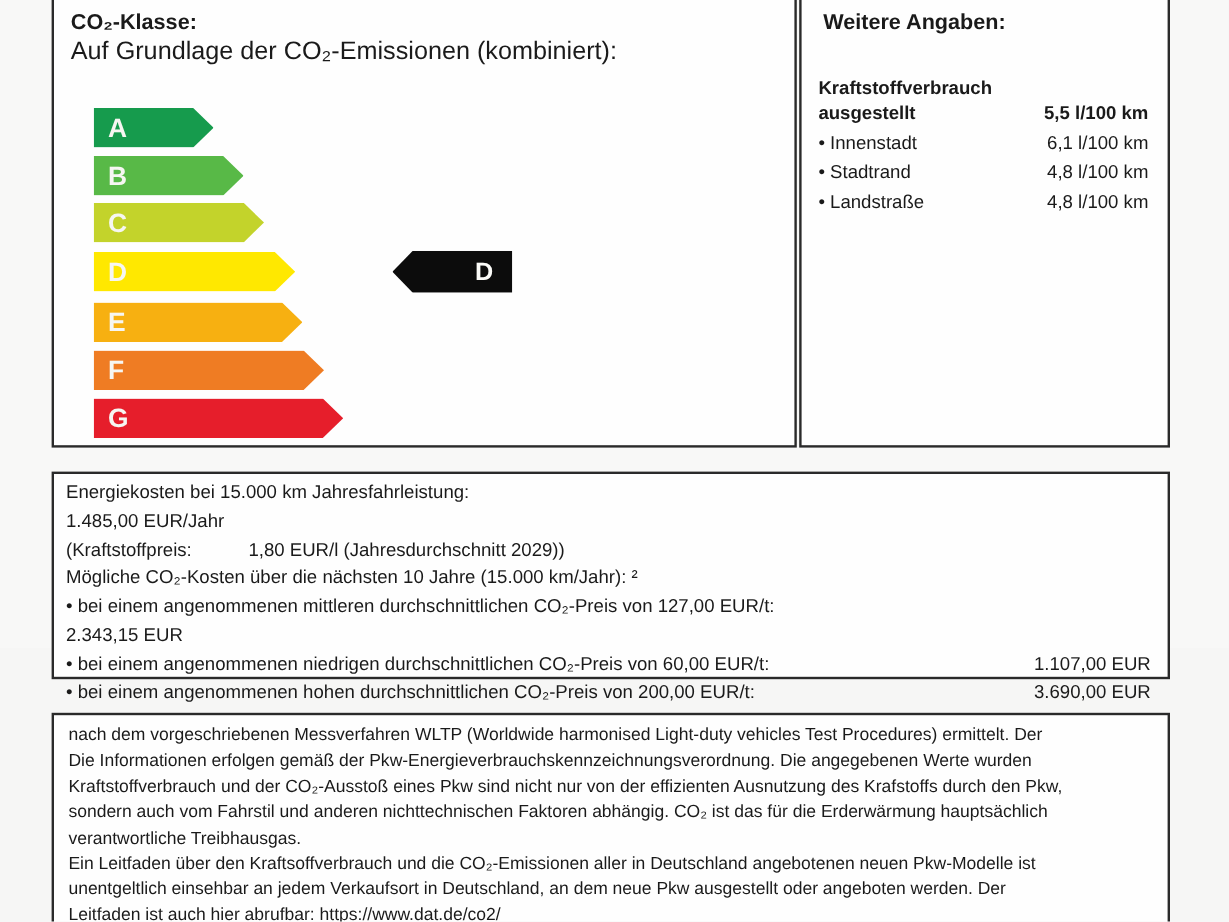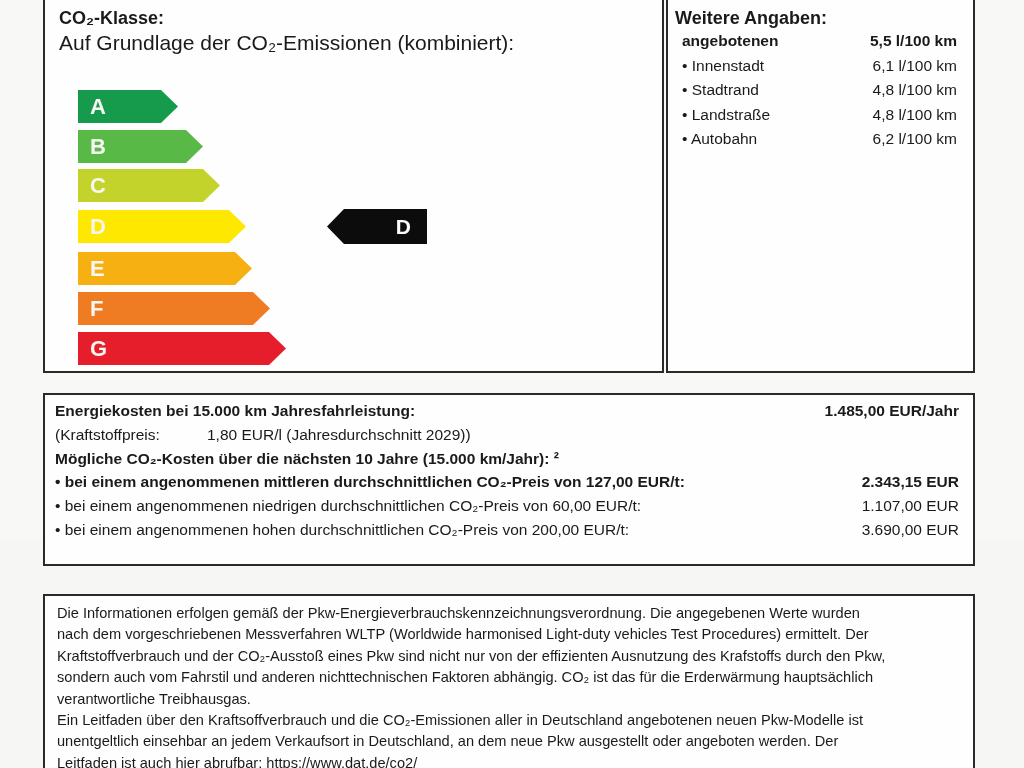--- a/index.html
+++ b/index.html
@@ -32,35 +32,35 @@
   .selected-marker{
     position:absolute;left:282px;top:210px;width:100px;height:35px;background:#0c0c0c;
     clip-path:polygon(17px 0,100% 0,100% 100%,17px 100%,0 50%);
   }
   .selected-marker span{
     position:absolute;right:16px;top:0;font-size:21px;line-height:35px;
     font-weight:700;color:#fbfbf8;
   }
   
   .panel-right{left:666px;top:-3px;width:309px;height:376px;}
-  .panel-right .panel-title{font-size:18px;font-weight:700;margin:9px 0 0 7px;}
+  .panel-right .panel-title{font-size:18px;font-weight:700;margin:9px 0 0 18px;}
   .fuel-section-title{font-size:15.5px;font-weight:700;margin:36px 14px 0 14px;}
   .fuel-row{
     display:flex;justify-content:space-between;align-items:baseline;
     margin:0 16px 0 14px;font-size:15.5px;line-height:24.5px;
   }
   .fuel-row.bold{font-weight:700;}
   .fuel-row .fuel-value{text-align:left;white-space:nowrap;}
   
   .panel-costs{left:43px;top:393px;width:932px;height:173px;padding:4px 14px 0 10px;}
   .cost-row{
     display:flex;justify-content:space-between;align-items:baseline;
     font-size:15.5px;line-height:23.8px;white-space:nowrap;
   }
-  .cost-row.bold{font-weight:700;}
+  .cost-row.bold{font-weight:400;flex-direction:column;}
   .cost-row .cost-value{}
   .cost-row .fixed-label{display:inline-block;width:152px;}
   
   .panel-legal{left:43px;top:594px;width:932px;height:190px;padding:7px 12px 0 12px;}
   .legal-line{font-size:14.6px;line-height:21.4px;white-space:nowrap;}
 </style>
 </head>
 <body>
 
 <div class="page">
@@ -91,39 +91,36 @@
         <span class="class-letter">G</span>
       </div>
       <div class="selected-marker" style="background: rgb(12, 12, 12);">
         <span>D</span>
       </div>
     </div>
   </section>
 
   <section class="panel panel-right">
     <div class="panel-title">Weitere Angaben:</div>
+    <div class="fuel-section-title">Kraftstoffverbrauch</div>
     <div class="fuel-row bold">
-      <span class="fuel-label">angebotenen</span>
+      <span class="fuel-label">ausgestellt</span>
       <span class="fuel-value">5,5 l/100 km</span>
     </div>
     <div class="fuel-row">
       <span class="fuel-label">• Innenstadt</span>
       <span class="fuel-value">6,1 l/100 km</span>
     </div>
     <div class="fuel-row">
       <span class="fuel-label">• Stadtrand</span>
       <span class="fuel-value">4,8 l/100 km</span>
     </div>
     <div class="fuel-row">
       <span class="fuel-label">• Landstraße</span>
       <span class="fuel-value">4,8 l/100 km</span>
-    </div>
-    <div class="fuel-row">
-      <span class="fuel-label">• Autobahn</span>
-      <span class="fuel-value">6,2 l/100 km</span>
     </div>
   </section>
 
   <section class="panel panel-costs">
     <div class="cost-row bold">
       <span class="cost-label">Energiekosten bei 15.000 km Jahresfahrleistung:</span>
       <span class="cost-value">1.485,00 EUR/Jahr</span>
     </div>
     <div class="cost-row">
       <span class="cost-label"><span class="fixed-label">(Kraftstoffpreis:</span><span>1,80 EUR/l (Jahresdurchschnitt 2029))</span></span>
@@ -139,22 +136,22 @@
       <span class="cost-label">• bei einem angenommenen niedrigen durchschnittlichen CO₂-Preis von 60,00 EUR/t:</span>
       <span class="cost-value">1.107,00 EUR</span>
     </div>
     <div class="cost-row">
       <span class="cost-label">• bei einem angenommenen hohen durchschnittlichen CO₂-Preis von 200,00 EUR/t:</span>
       <span class="cost-value">3.690,00 EUR</span>
     </div>
   </section>
 
   <section class="panel panel-legal">
+    <div class="legal-line">nach dem vorgeschriebenen Messverfahren WLTP (Worldwide harmonised Light-duty vehicles Test Procedures) ermittelt. Der</div>
     <div class="legal-line">Die Informationen erfolgen gemäß der Pkw-Energieverbrauchskennzeichnungsverordnung. Die angegebenen Werte wurden</div>
-    <div class="legal-line">nach dem vorgeschriebenen Messverfahren WLTP (Worldwide harmonised Light-duty vehicles Test Procedures) ermittelt. Der</div>
     <div class="legal-line">Kraftstoffverbrauch und der CO₂-Ausstoß eines Pkw sind nicht nur von der effizienten Ausnutzung des Krafstoffs durch den Pkw,</div>
     <div class="legal-line">sondern auch vom Fahrstil und anderen nichttechnischen Faktoren abhängig. CO₂ ist das für die Erderwärmung hauptsächlich</div>
     <div class="legal-line">verantwortliche Treibhausgas.</div>
     <div class="legal-line">Ein Leitfaden über den Kraftsoffverbrauch und die CO₂-Emissionen aller in Deutschland angebotenen neuen Pkw-Modelle ist</div>
     <div class="legal-line">unentgeltlich einsehbar an jedem Verkaufsort in Deutschland, an dem neue Pkw ausgestellt oder angeboten werden. Der</div>
     <div class="legal-line">Leitfaden ist auch hier abrufbar: https://www.dat.de/co2/</div>
   </section>
 
 </div>
 

